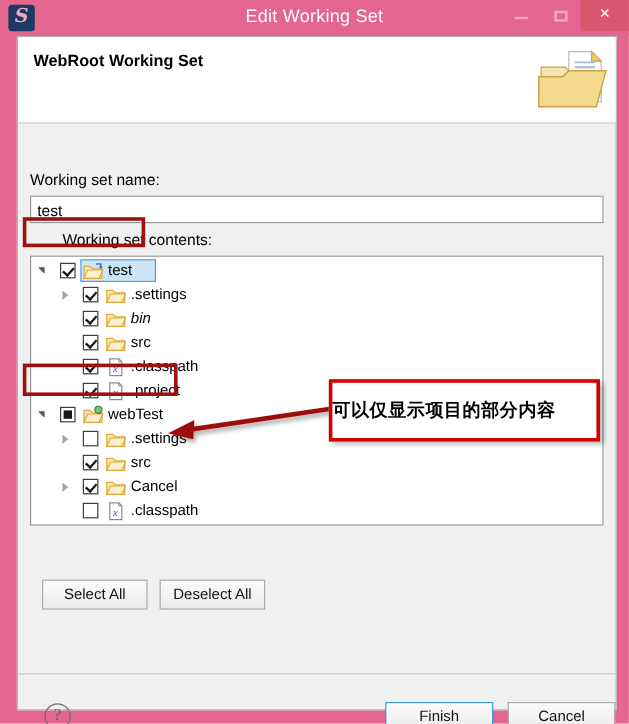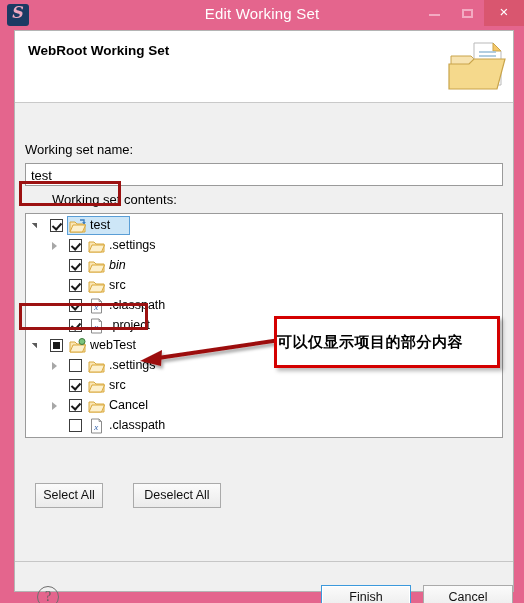--- a/index.html
+++ b/index.html
@@ -245,21 +245,21 @@
     position: absolute;
     background: linear-gradient(#fbfbfb, #ebebeb);
     border: 1px solid #aaaaaa;
     box-sizing: border-box;
     font-family: "Liberation Sans", sans-serif;
     font-size: 12.5px;
     color: #111;
     text-align: center;
     cursor: default;
   }
-  #btn-select-all   { left: 20px;  top: 452px; width: 68px; height: 25px; }
+  #btn-select-all   { left: 20px;  top: 452px; width: 88px; height: 25px; }
   #btn-deselect-all { left: 118px; top: 452px; width: 88px; height: 25px; }
 
   
   #bottom-sep {
     position: absolute;
     left: 0; top: 530px;
     width: 498px; height: 1px;
     background: #c6c6c6;
   }
   #help-icon {

